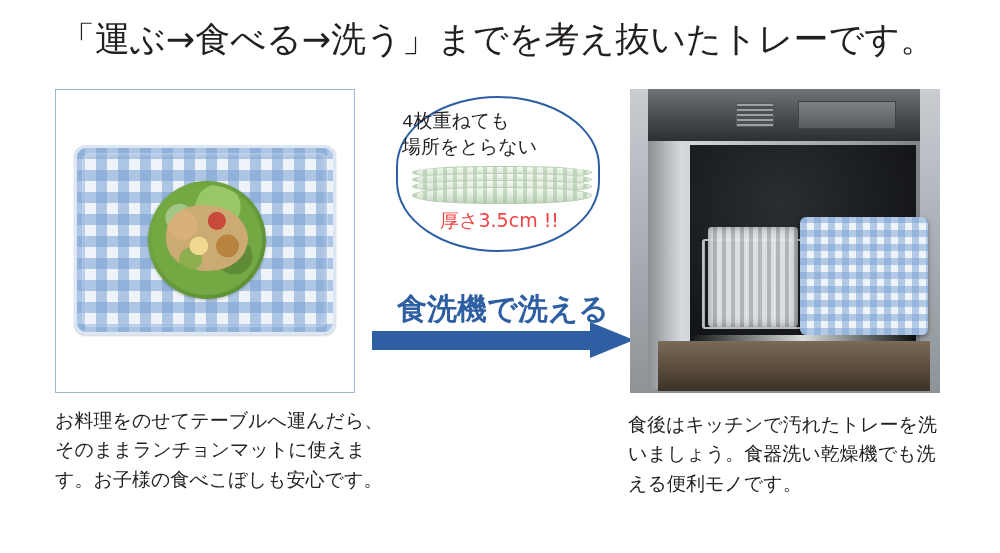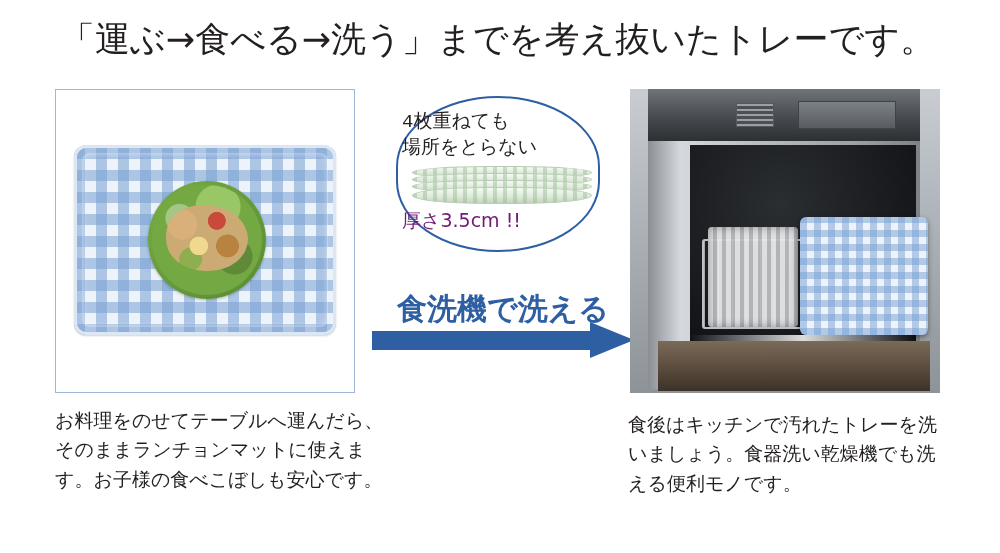--- a/index.html
+++ b/index.html
@@ -140,23 +140,24 @@
   }
   .stack-layer.l1 { top: 0px; }
   .stack-layer.l2 { top: 7px; }
   .stack-layer.l3 { top: 14px; }
   .stack-layer.l4 { top: 21px; height: 17px; }
   .callout-text-2 {
     position: absolute;
     left: 402px;
     top: 208px;
     width: 195px;
+    text-align: center;
     font-family: "DejaVu Sans", sans-serif;
     font-size: 19px;
-    color: #701a75;
+    color: #ef4444;
   }
   
   .arrow {
     position: absolute;
     left: 372px;
     top: 322px;
     width: 262px;
     height: 36px;
   }
   .arrow-body {

